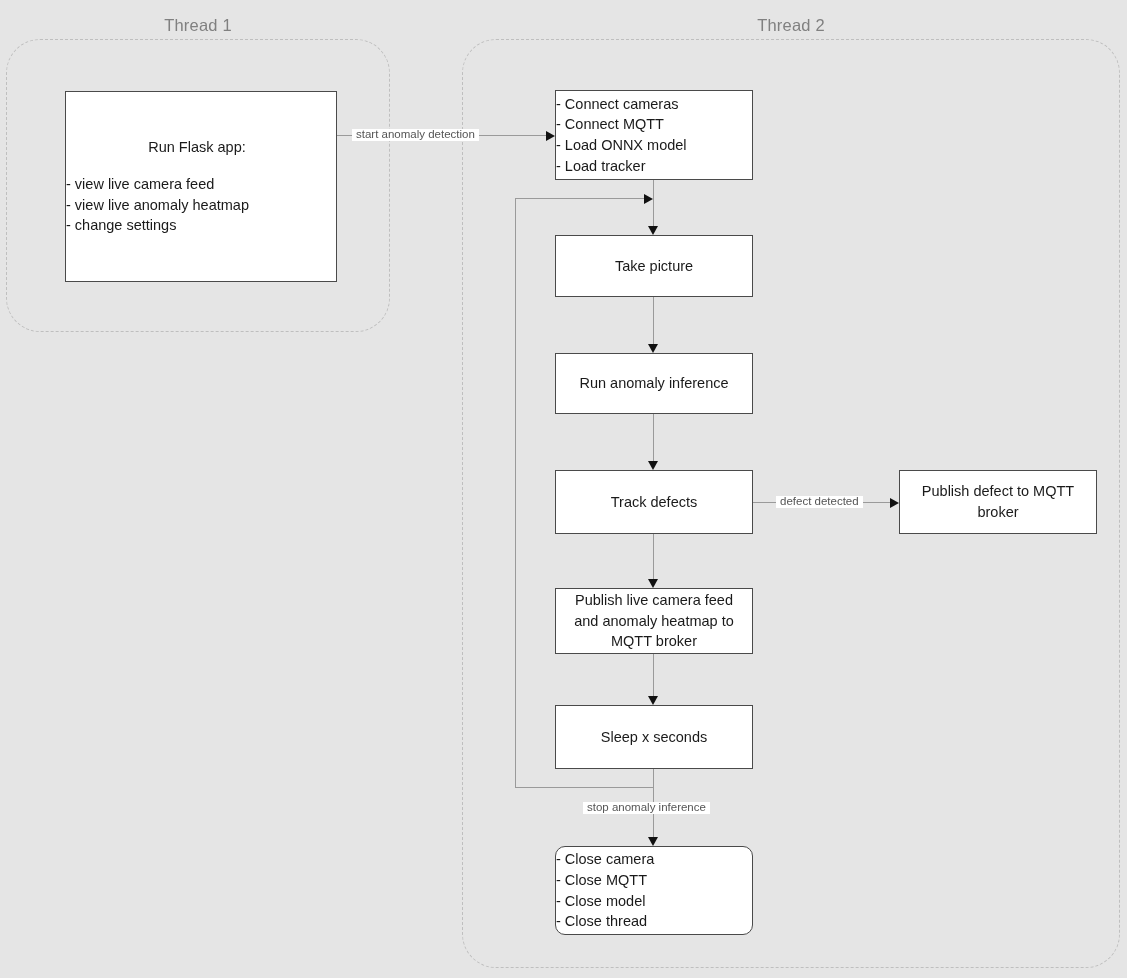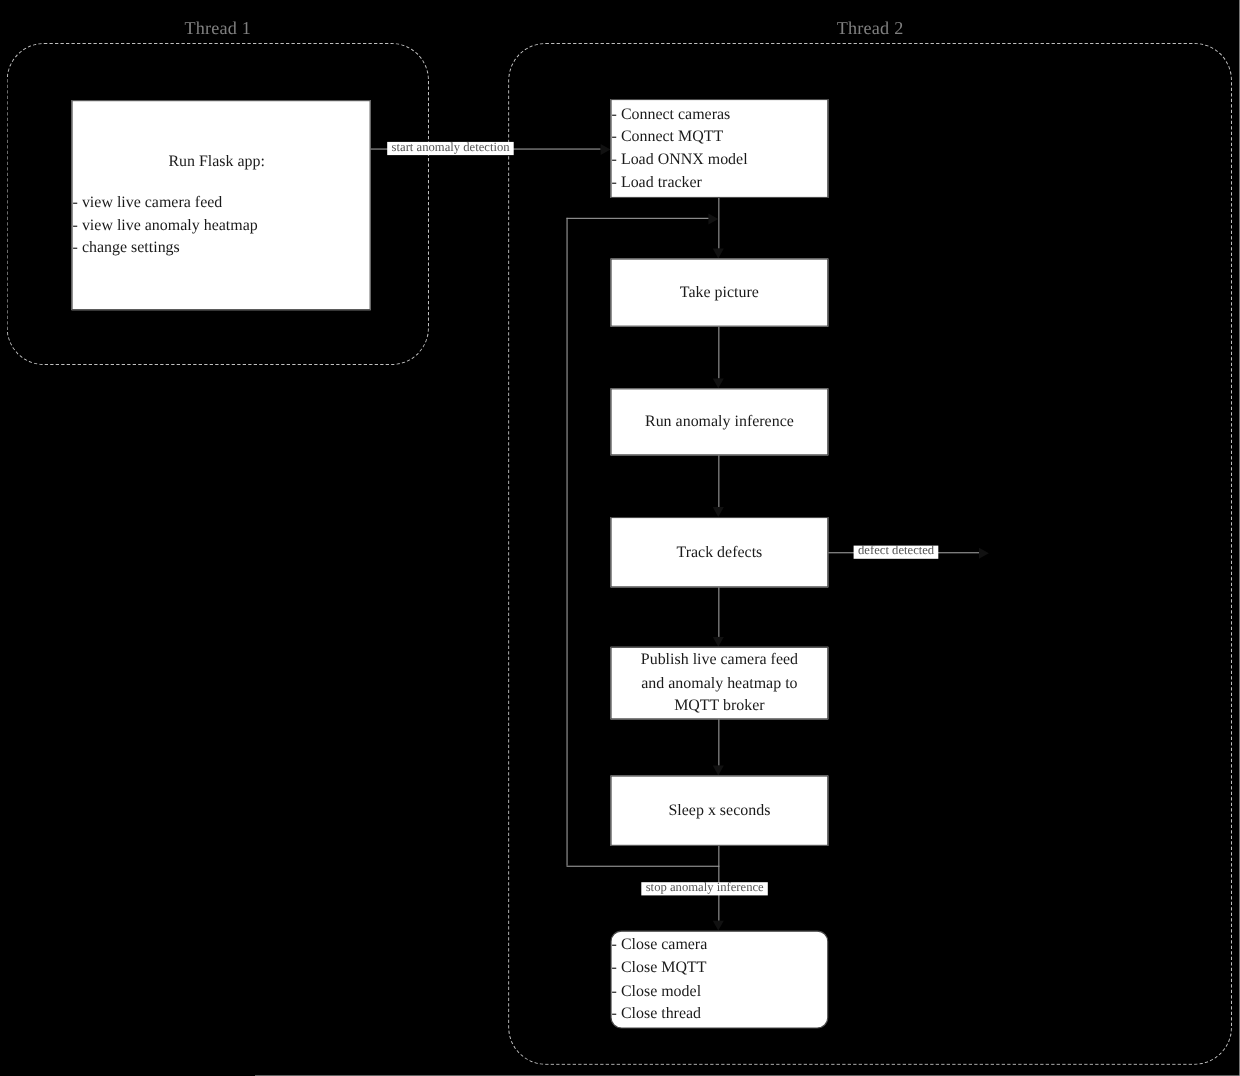--- a/index.html
+++ b/index.html
@@ -9,23 +9,22 @@
     background: #ffffff;
   }
   body {
     font-family: "Liberation Sans", sans-serif;
     -webkit-font-smoothing: antialiased;
   }
   #canvas {
     position: relative;
     width: 1127px;
     height: 978px;
-    background: #000000;
+    background: #e5e5e5;
     overflow: hidden;
-    font-family: Liberation Serif, serif;
   }
   
   .lane {
     position: absolute;
     border: 1.5px dashed #bfbfbf;
     border-radius: 34px;
     background: transparent;
     box-sizing: border-box;
   }
   .lane-label {
@@ -165,20 +164,26 @@
   <div class="node" style="left:555px; top:470px; width:198px; height:64px;">
     <div class="lines">
       <div>Track defects</div>
     </div>
   </div>
 
   <div class="edge-h" style="left:753px; top:502px; width:137px;"></div>
   <div class="arrow-right" style="left:890px; top:497.5px;"></div>
   <div class="edge-label" style="left:776px; top:496px;">defect detected</div>
 
+  <div class="node" style="left:899px; top:470px; width:198px; height:64px;">
+    <div class="lines">
+      <div>Publish defect to MQTT</div>
+      <div>broker</div>
+    </div>
+  </div>
 
   <div class="edge-v" style="left:653px; top:534px; height:45px;"></div>
   <div class="arrow-down" style="left:648px; top:579px;"></div>
 
   <div class="node" style="left:555px; top:588px; width:198px; height:66px;">
     <div class="lines">
       <div>Publish live camera feed</div>
       <div>and anomaly heatmap to</div>
       <div>MQTT broker</div>
     </div>

